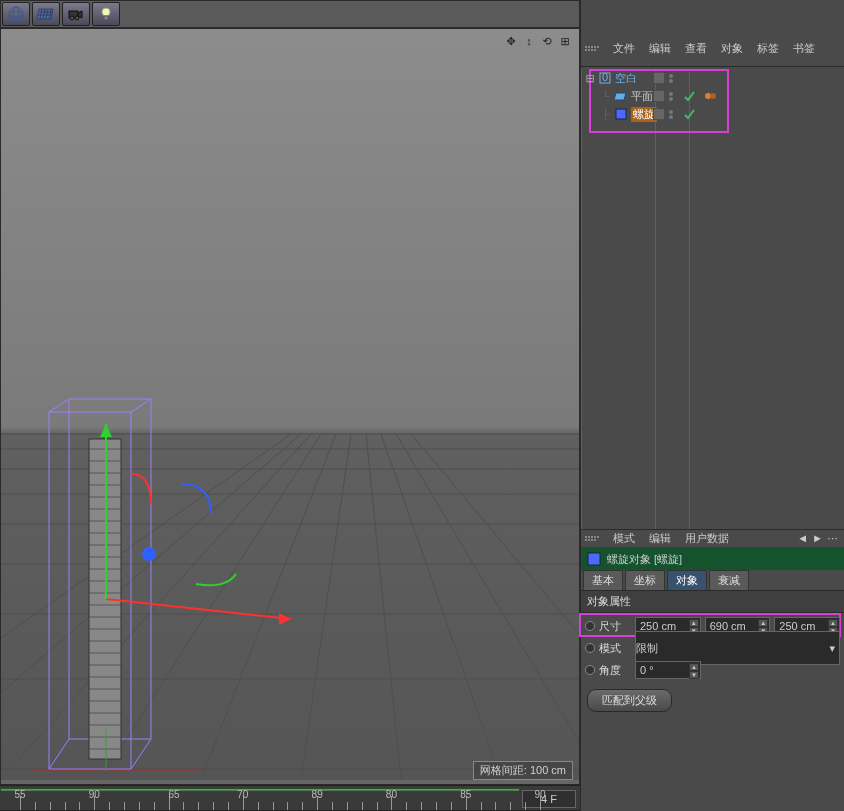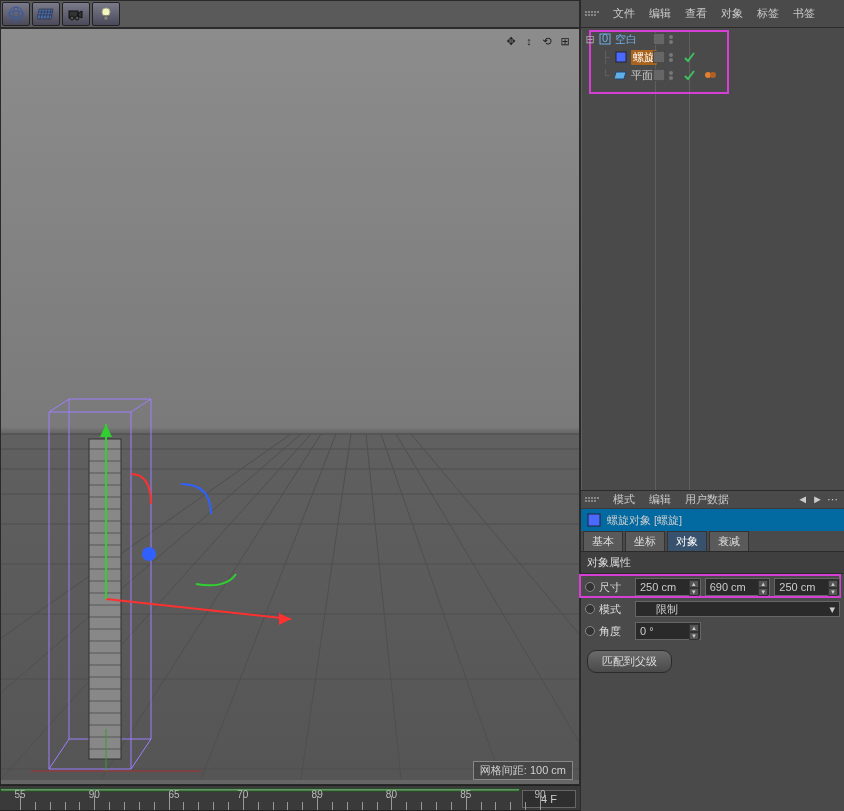--- a/index.html
+++ b/index.html
@@ -21,21 +21,21 @@
 
 
 .ruler { height:26px; background:#3a3a3a; border-top:1px solid #222; border-bottom:1px solid #222; position:relative; display:flex; align-items:flex-end; }
 .ruler .tick { position:absolute; bottom:0; width:1px; height:8px; background:#999; }
 .ruler .tick.major { height:14px; }
 .ruler .lbl { position:absolute; bottom:10px; transform:translateX(-50%); color:#bbb; font-size:10px; }
 .frame-box { position:absolute; right:4px; bottom:2px; width:54px; height:18px; background:#2f2f2f; border:1px solid #666; display:flex; align-items:center; justify-content:center; color:#ccc; }
 .scrub { position:absolute; left:0; right:60px; top:2px; height:4px; background:linear-gradient(#6fa46f,#3f6f3f); border:1px solid #2a4a2a; }
 
 
-.rt-menu { height:28px; background:#4a4a4a; border-bottom:1px solid #2a2a2a; display:flex; align-items:center; padding-left:4px; gap:14px; }
+.rt-menu { height:36px; background:#4a4a4a; border-bottom:1px solid #2a2a2a; display:flex; align-items:center; padding-left:4px; gap:14px;margin-top:31px; }
 .rt-menu span { color:#ccc; cursor:pointer; }
 .rt-menu .grip { width:14px; display:flex; flex-wrap:wrap; gap:1px; }
 .rt-menu .grip i { width:2px; height:2px; background:#888; display:block; }
 
 
 .obj-tree { flex:0 0 462px; background:#4a4a4a; position:relative; }
 .highlight-box { position:absolute; border:2px solid #d63fd6; pointer-events:none; }
 .tree-inner { position:absolute; left:2px; top:2px; right:2px; }
 .tree-row { height:18px; display:flex; align-items:center; position:relative; }
 .tree-cells { position:absolute; left:0; top:2px; display:flex; }
@@ -49,33 +49,33 @@
 .tags-cell { position:absolute; left:70px; display:flex; gap:3px; align-items:center; }
 .tag-ic { width:12px; height:12px; }
 
 
 .attr-panel { flex:1; background:#4a4a4a; border-top:1px solid #2a2a2a; display:flex; flex-direction:column; }
 .attr-menu { height:18px; display:flex; align-items:center; gap:14px; padding-left:4px; border-bottom:1px solid #3a3a3a; }
 .attr-menu .grip { width:14px; display:flex; flex-wrap:wrap; gap:1px; }
 .attr-menu .grip i { width:2px; height:2px; background:#888; }
 .attr-menu span { cursor:pointer; }
 .attr-arrows { position:absolute; right:6px; display:flex; gap:4px; }
-.attr-title { height:22px; display:flex; align-items:center; gap:6px; padding-left:6px; background:#0369a1; }
+.attr-title { height:22px; display:flex; align-items:center; gap:6px; padding-left:6px; background:#14532d; }
 .tab-row { height:20px; display:flex; gap:2px; padding-left:2px; background:#4a4a4a; }
 .tab { padding:2px 8px; background:#5a5a5a; border:1px solid #333; border-bottom:none; cursor:pointer; color:#ddd; }
 .tab.active { background:#38516c; color:#fff; }
 .section-header { padding:3px 6px; background:#3f3f3f; color:#ddd; border-top:1px solid #2a2a2a; border-bottom:1px solid #2a2a2a; }
 .prop-rows { padding:2px 4px; position:relative; }
 .prop-row { height:22px; display:flex; align-items:center; gap:4px; }
 .prop-radio { width:10px; height:10px; border:1px solid #888; border-radius:50%; background:#333; }
 .prop-label { width:32px; color:#ddd; }
 .num-field { flex:1; height:18px; background:#2a2a2a; border:1px solid #666; display:flex; align-items:center; padding:0 4px; position:relative; color:#e0e0e0; }
 .num-field .spin { position:absolute; right:1px; top:1px; bottom:1px; width:10px; display:flex; flex-direction:column; }
 .num-field .spin i { flex:1; background:#555; border:1px solid #333; font-size:6px; text-align:center; line-height:6px; cursor:pointer; }
-.txt-field { flex:1; height:16px; background:#2a2a2a; border:1px solid #666; padding:0 20px; display:flex; align-items:center; color:#e0e0e0; }
+.txt-field { flex:1; height:34px; background:#2a2a2a; border:1px solid #666; padding:0 0; display:flex; align-items:center; color:#e0e0e0; }
 .btn { margin:6px; padding:3px 14px; background:linear-gradient(#6a6a6a,#4a4a4a); border:1px solid #2a2a2a; border-radius:9px; color:#ddd; cursor:pointer; display:inline-block; }
 .hl2 { position:absolute; border:2px solid #d63fd6; pointer-events:none; }
 </style>
 </head>
 <body>
 
 <div class="root">
 
   <div class="left-col">
     <div class="tl-toolbar">
@@ -312,65 +312,65 @@
                 <rect width="12" height="12" fill="#666" stroke="#333"></rect>
               </svg>
             <svg class="tag-ic">
                 <circle cx="3" cy="4" r="2" fill="#777"></circle>
                 <circle cx="3" cy="9" r="2" fill="#777"></circle>
               </svg>
           </div>
         </div>
         <div class="tree-row">
           <div class="row-label" style="margin-left:18px">
+            <span class="exp" style="color:#666">└</span>
+            <span class="obj-icon">
+                <svg width="12" height="12">
+                  <path d="M1 3 L11 3 L9 10 L-1 10 Z" fill="#5fb0e8" stroke="#247"></path>
+                </svg>
+              </span>
+            <span class="row-name">平面</span>
+          </div>
+          <div class="tags-cell">
+            <svg class="tag-ic">
+                <rect width="12" height="12" fill="#666" stroke="#333"></rect>
+              </svg>
+            <svg class="tag-ic">
+                <circle cx="3" cy="4" r="2" fill="#777"></circle>
+                <circle cx="3" cy="9" r="2" fill="#777"></circle>
+              </svg>
+            <svg class="tag-ic">
+                <path d="M2 7 L5 10 L11 2" stroke="#3fc060" stroke-width="2" fill="none"></path>
+              </svg>
+            <svg class="tag-ic" style="margin-left:6px">
+                <circle cx="4" cy="6" r="3" fill="#e08030"></circle>
+                <circle cx="9" cy="6" r="3" fill="#b06020"></circle>
+              </svg>
+          </div>
+        </div>
+        <div class="tree-row">
+          <div class="row-label" style="margin-left:18px">
             <span class="exp" style="color:#666">├</span>
             <span class="obj-icon">
                 <svg width="12" height="12">
                   <rect x="1" y="1" width="10" height="10" fill="#4a6aff" stroke="#223"></rect>
                 </svg>
               </span>
             <span class="row-name sel">螺旋</span>
           </div>
           <div class="tags-cell">
             <svg class="tag-ic">
                 <rect width="12" height="12" fill="#666" stroke="#333"></rect>
               </svg>
             <svg class="tag-ic">
                 <circle cx="3" cy="4" r="2" fill="#777"></circle>
                 <circle cx="3" cy="9" r="2" fill="#777"></circle>
               </svg>
             <svg class="tag-ic">
                 <path d="M2 7 L5 10 L11 2" stroke="#3fc060" stroke-width="2" fill="none"></path>
-              </svg>
-          </div>
-        </div>
-        <div class="tree-row">
-          <div class="row-label" style="margin-left:18px">
-            <span class="exp" style="color:#666">└</span>
-            <span class="obj-icon">
-                <svg width="12" height="12">
-                  <path d="M1 3 L11 3 L9 10 L-1 10 Z" fill="#5fb0e8" stroke="#247"></path>
-                </svg>
-              </span>
-            <span class="row-name">平面</span>
-          </div>
-          <div class="tags-cell">
-            <svg class="tag-ic">
-                <rect width="12" height="12" fill="#666" stroke="#333"></rect>
-              </svg>
-            <svg class="tag-ic">
-                <circle cx="3" cy="4" r="2" fill="#777"></circle>
-                <circle cx="3" cy="9" r="2" fill="#777"></circle>
-              </svg>
-            <svg class="tag-ic">
-                <path d="M2 7 L5 10 L11 2" stroke="#3fc060" stroke-width="2" fill="none"></path>
-              </svg>
-            <svg class="tag-ic" style="margin-left:6px">
-                <circle cx="4" cy="6" r="3" fill="#e08030"></circle>
-                <circle cx="9" cy="6" r="3" fill="#b06020"></circle>
               </svg>
           </div>
         </div>
       </div>
     </div>
 
     <div class="attr-panel">
       <div class="attr-menu" style="position:relative">
         <div class="grip">
             <i></i>

